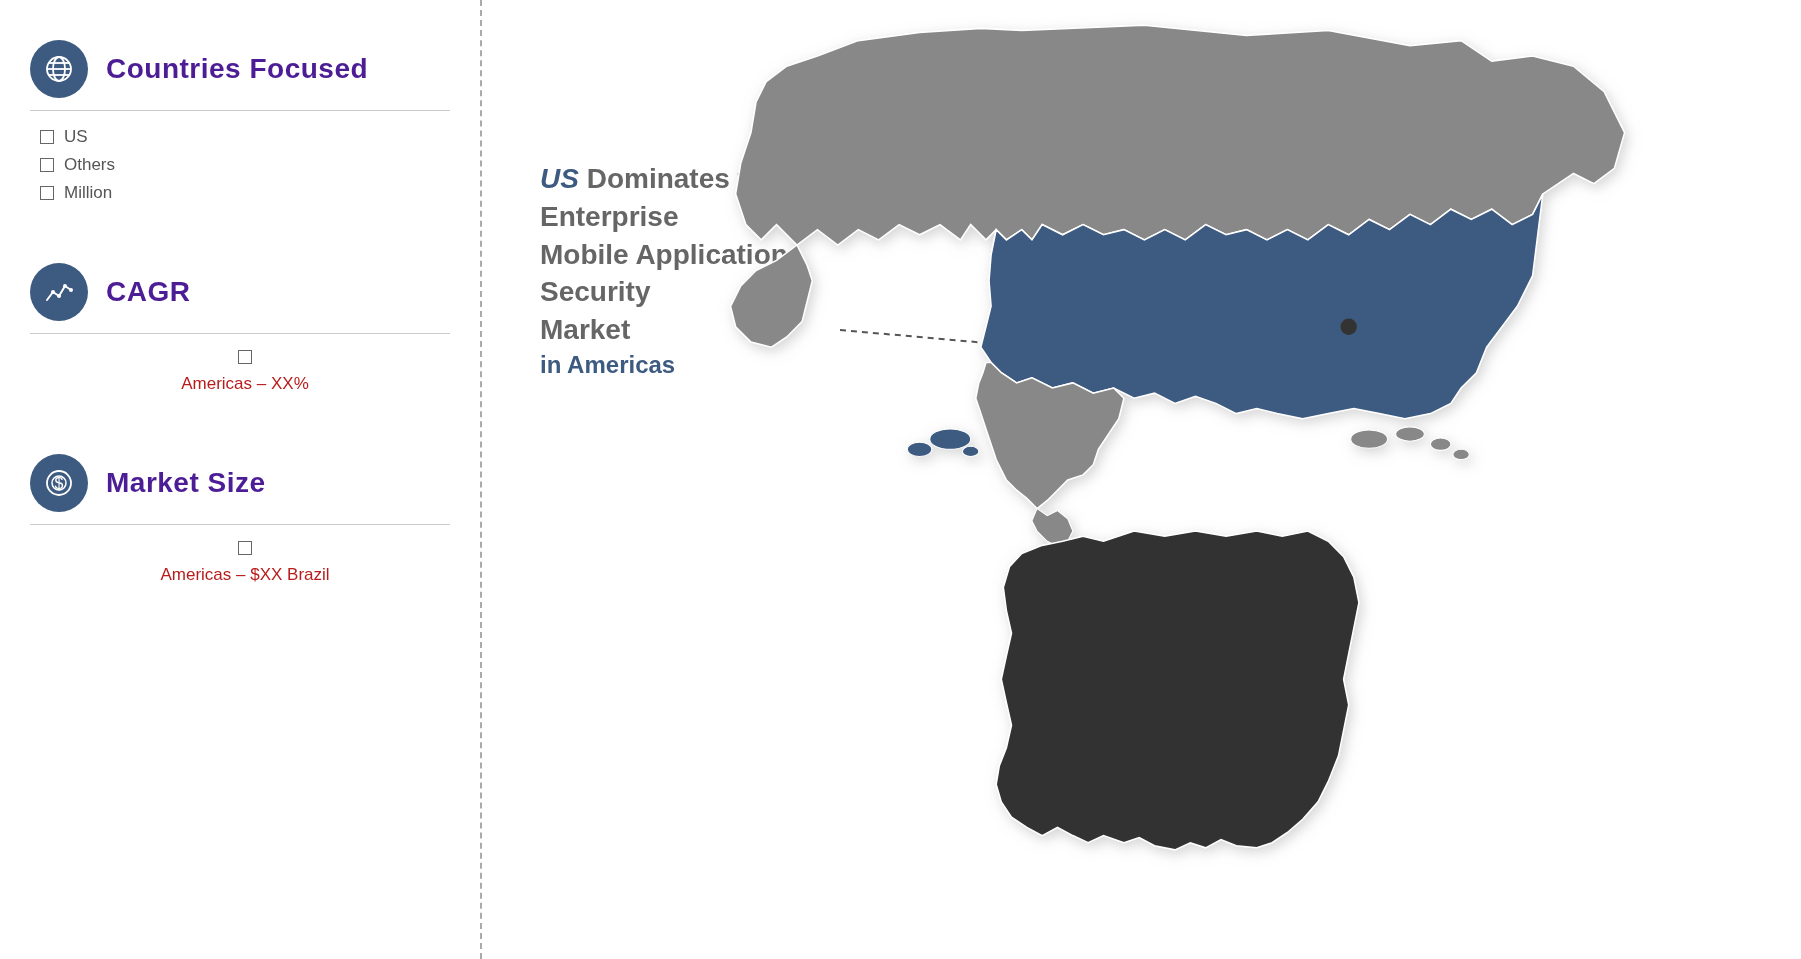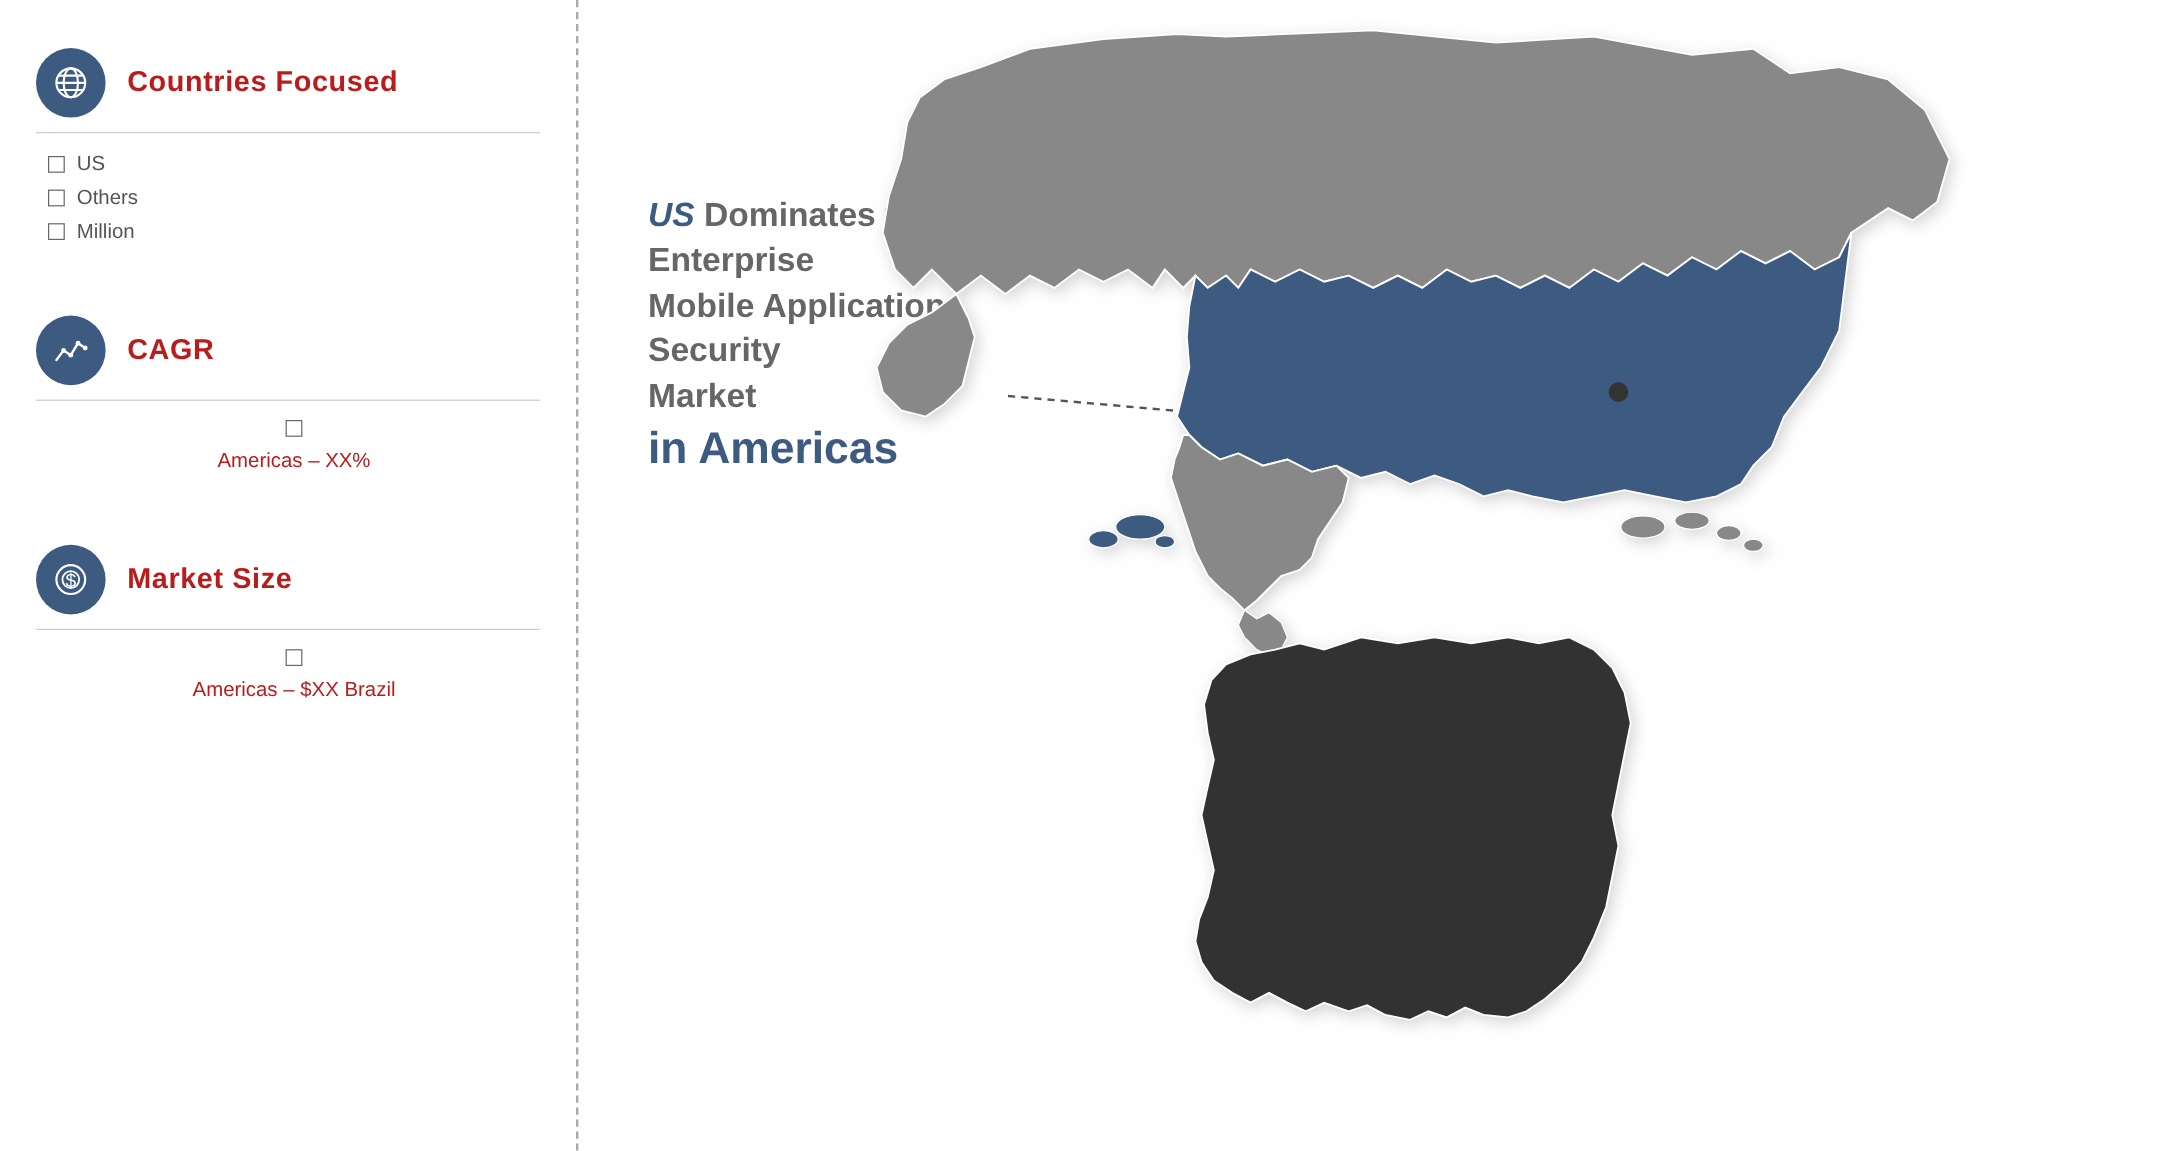--- a/index.html
+++ b/index.html
@@ -44,23 +44,23 @@
 
     .icon-circle svg {
       width: 32px;
       height: 32px;
       fill: none;
       stroke: #ffffff;
       stroke-width: 1.8;
     }
 
     .section-title {
-      font-size: 24px;
+      font-size: 28px;
       font-weight: 700;
-      color: #b91c1c;
+      color: #4c1d95;
       letter-spacing: 0.5px;
     }
 
     .divider {
       border: none;
       border-top: 1.5px solid #cccccc;
       margin: 8px 0 16px 0;
     }
 
     .list-items {
@@ -118,21 +118,21 @@
     }
 
     .annotation-subtitle {
       font-size: 28px;
       font-weight: 700;
       color: #666666;
       line-height: 1.35;
     }
 
     .annotation-in {
-      font-size: 37px;
+      font-size: 24px;
       font-weight: 700;
       color: #3d5a80;
       line-height: 1.35;
     }
 
     
     .dotted-line-svg {
       position: absolute;
       left: 500px;
       top: 100px;

